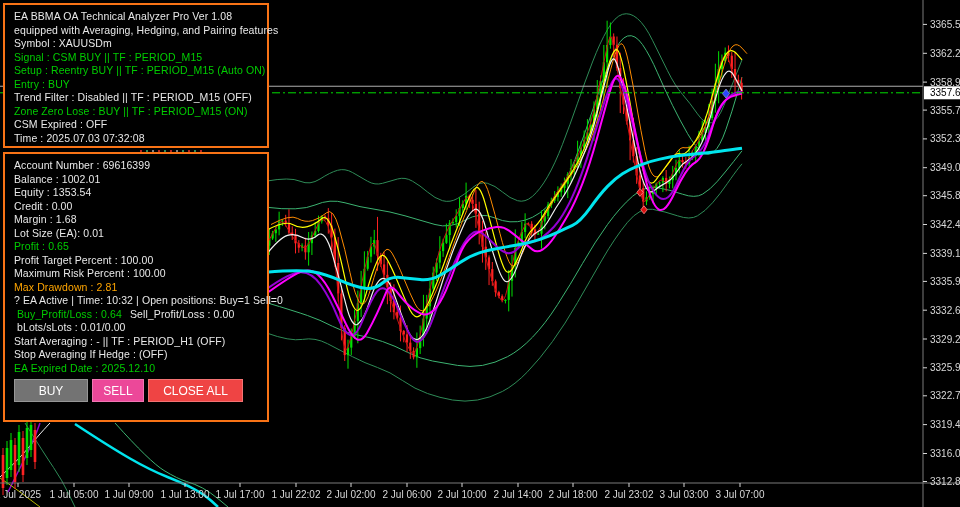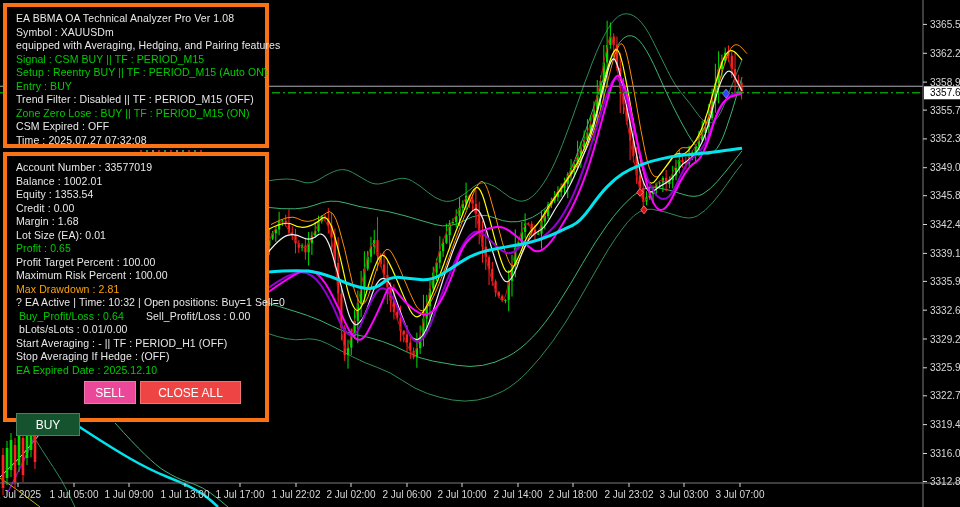--- a/index.html
+++ b/index.html
@@ -1,32 +1,32 @@
 <!DOCTYPE html>
 <html><head>
 <meta charset="utf-8">
 <style>
   html,body{margin:0;padding:0;background:#000;}
   #screen{position:relative;width:960px;height:507px;background:#000;overflow:hidden;
           font-family:"Liberation Sans",sans-serif;}
   #chart-svg{position:absolute;left:0;top:0;}
-  .panel{position:absolute;background:#000;border:4px solid #f97316;box-sizing:border-box;
+  .panel{position:absolute;background:#000;border:2px solid #f97316;box-sizing:border-box;
          padding:5px 16px 0 9px;z-index:10;}
   #info-panel{left:3px;top:3px;width:266px;height:145px;}
   #account-panel{left:3px;top:152px;width:266px;height:270px;}
   .prow{font-size:10.5px;line-height:13.5px;white-space:pre;letter-spacing:0.1px;}
   .c-white{color:#e8e8e8;}
   .c-green{color:#00cd00;}
   .c-orange{color:#ffa500;}
-  .part2{margin-left:22px;}
+  .part2{margin-left:8px;}
   #btn-row{display:flex;gap:4px;margin-top:4px;margin-right:8px;}
   .trade-btn{border:1px solid rgba(255,255,255,.25);color:#fff;font-family:"Liberation Sans",sans-serif;
              font-size:12px;height:23px;display:flex;align-items:center;justify-content:center;
              cursor:pointer;padding:0;}
-  #buy-btn{width:64px;background:#14532d;margin-top:32px;}
+  #buy-btn{width:74px;background:#737373;}
   #sell-btn{width:52px;background:#ec4899;}
   #closeall-btn{flex:1;background:#ef4444;}
 </style>
 </head>
 <body>
 
 <div id="screen">
   <svg id="chart-svg" width="960" height="507">
       <rect x="0" y="0" width="960" height="507" fill="#000"></rect>
       <path d="M266,181.2 Q290,176.8 300.0,181.2 Q310,185.5 320.0,179.0 Q330,172.5 337.5,170.3 Q345,168.2 352.5,172.5 Q360,176.8 367.5,181.2 Q375,185.5 382.5,183.3 Q390,181.2 397.5,179.0 Q405,176.8 412.5,181.2 Q420,185.5 427.5,192.0 Q435,198.5 442.5,200.7 Q450,202.8 457.5,198.5 Q465,194.2 472.5,187.7 Q480,181.2 487.5,183.3 Q495,185.5 502.5,192.0 Q510,198.5 517.5,200.7 Q525,202.8 532.5,196.3 Q540,189.8 547.5,176.8 Q555,163.8 562.5,144.3 Q570,124.8 577.5,103.2 Q585,81.5 592.5,62.0 Q600,42.5 607.5,29.5 Q615,16.5 622.5,14.3 Q630,12.1 637.5,18.6 Q645,25.1 652.5,40.3 Q660,55.5 667.5,70.7 Q675,85.8 682.5,94.4 Q690,103.1 697.5,113.9 Q705,124.8 711.5,122.7 Q718,120.5 724.0,105.3 Q730,90.1 736.0,74.9 L742,59.8" fill="none" stroke="#2e8b57" stroke-width="1"></path>
@@ -436,34 +436,34 @@
       <line x1="684" y1="483" x2="684" y2="487" stroke="#d8d8d8"></line>
       <text x="684" y="498" fill="#d8d8d8" text-anchor="middle" font-size="10px" font-family="Liberation Sans, sans-serif">3 Jul 03:00</text>
       <line x1="740" y1="483" x2="740" y2="487" stroke="#d8d8d8"></line>
       <text x="740" y="498" fill="#d8d8d8" text-anchor="middle" font-size="10px" font-family="Liberation Sans, sans-serif">3 Jul 07:00</text>
       <rect x="924" y="86.3" width="36" height="13" fill="#ffffff"></rect>
       <text x="930" y="96.3" fill="#000" font-size="10px" font-family="Liberation Sans, sans-serif">3357.689</text>
     </svg>
 
   <div id="info-panel" class="panel">
       <div class="prow"><span class="c-white">EA BBMA OA Technical Analyzer Pro Ver 1.08</span></div>
+      <div class="prow"><span class="c-white">equipped with Averaging, Hedging, and Pairing features</span></div>
       <div class="prow"><span class="c-white">Symbol : XAUUSDm</span></div>
-      <div class="prow"><span class="c-white">equipped with Averaging, Hedging, and Pairing features</span></div>
       <div class="prow"><span class="c-green">Signal : CSM BUY || TF : PERIOD_M15</span></div>
       <div class="prow"><span class="c-green">Setup : Reentry BUY || TF : PERIOD_M15 (Auto ON)</span></div>
       <div class="prow"><span class="c-green">Entry : BUY</span></div>
       <div class="prow"><span class="c-white">Trend Filter : Disabled || TF : PERIOD_M15 (OFF)</span></div>
       <div class="prow"><span class="c-green">Zone Zero Lose : BUY || TF : PERIOD_M15 (ON)</span></div>
       <div class="prow"><span class="c-white">CSM Expired : OFF</span></div>
-      <div class="prow"><span class="c-white">Time : 2025.07.27 07:32:08</span></div>
+      <div class="prow"><span class="c-white">Time : 2025.07.03 07:32:08</span></div>
     </div>
 
   <div id="account-panel" class="panel">
     <div id="account-rows">
-        <div class="prow"><span class="c-white">Account Number : 33577019</span></div>
+        <div class="prow"><span class="c-white">Account Number : 69616399</span></div>
         <div class="prow"><span class="c-white">Balance : 1002.01</span></div>
         <div class="prow"><span class="c-white">Equity : 1353.54</span></div>
         <div class="prow"><span class="c-white">Credit : 0.00</span></div>
         <div class="prow"><span class="c-white">Margin : 1.68</span></div>
         <div class="prow"><span class="c-white">Lot Size (EA): 0.01</span></div>
         <div class="prow"><span class="c-green">Profit : 0.65</span></div>
         <div class="prow"><span class="c-white">Profit Target Percent : 100.00</span></div>
         <div class="prow"><span class="c-white">Maximum Risk Percent : 100.00</span></div>
         <div class="prow"><span class="c-orange">Max Drawdown : 2.81</span></div>
         <div class="prow"><span class="c-white">? EA Active | Time: 10:32 | Open positions: Buy=1 Sell=0</span></div>

